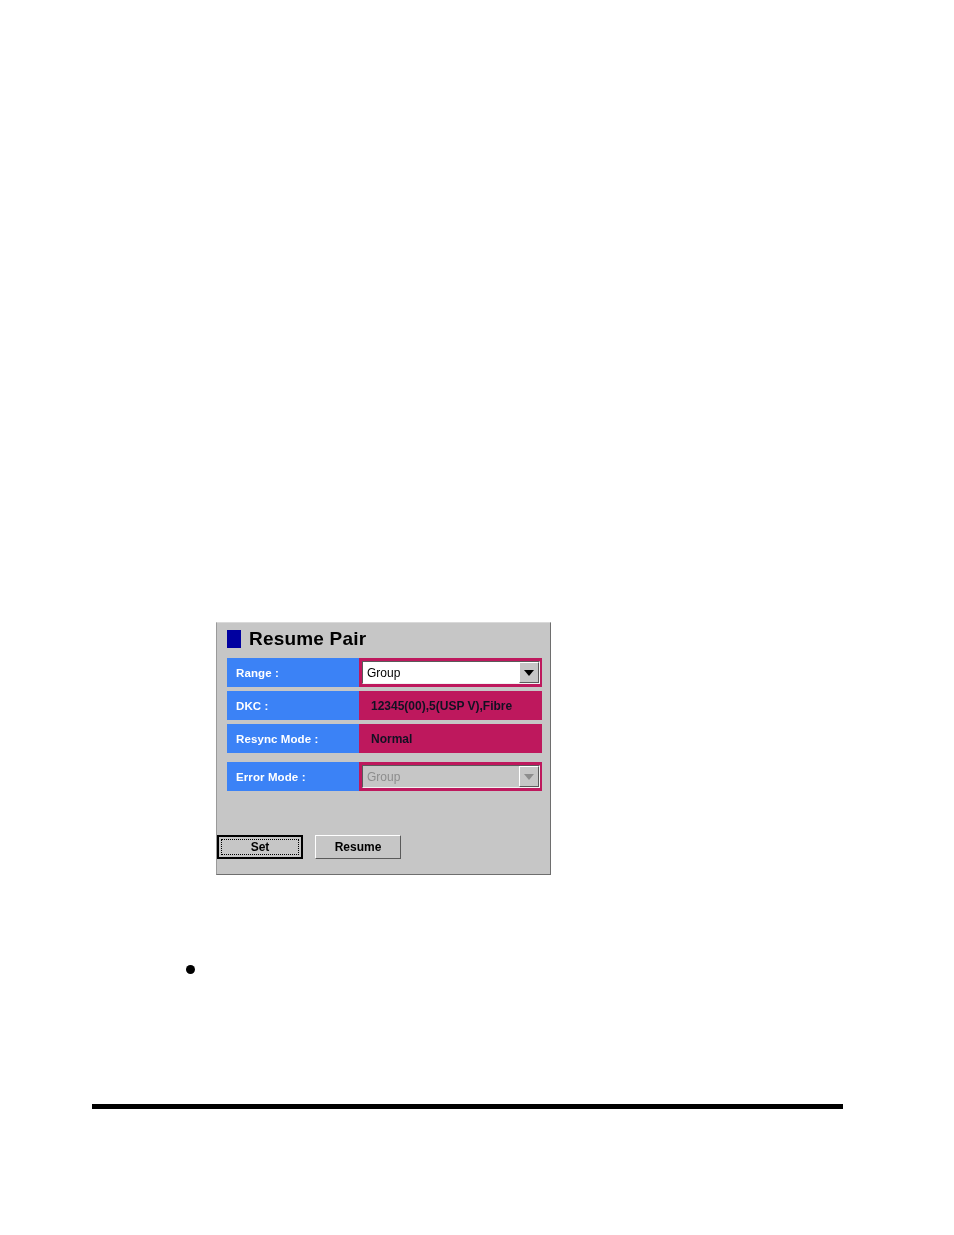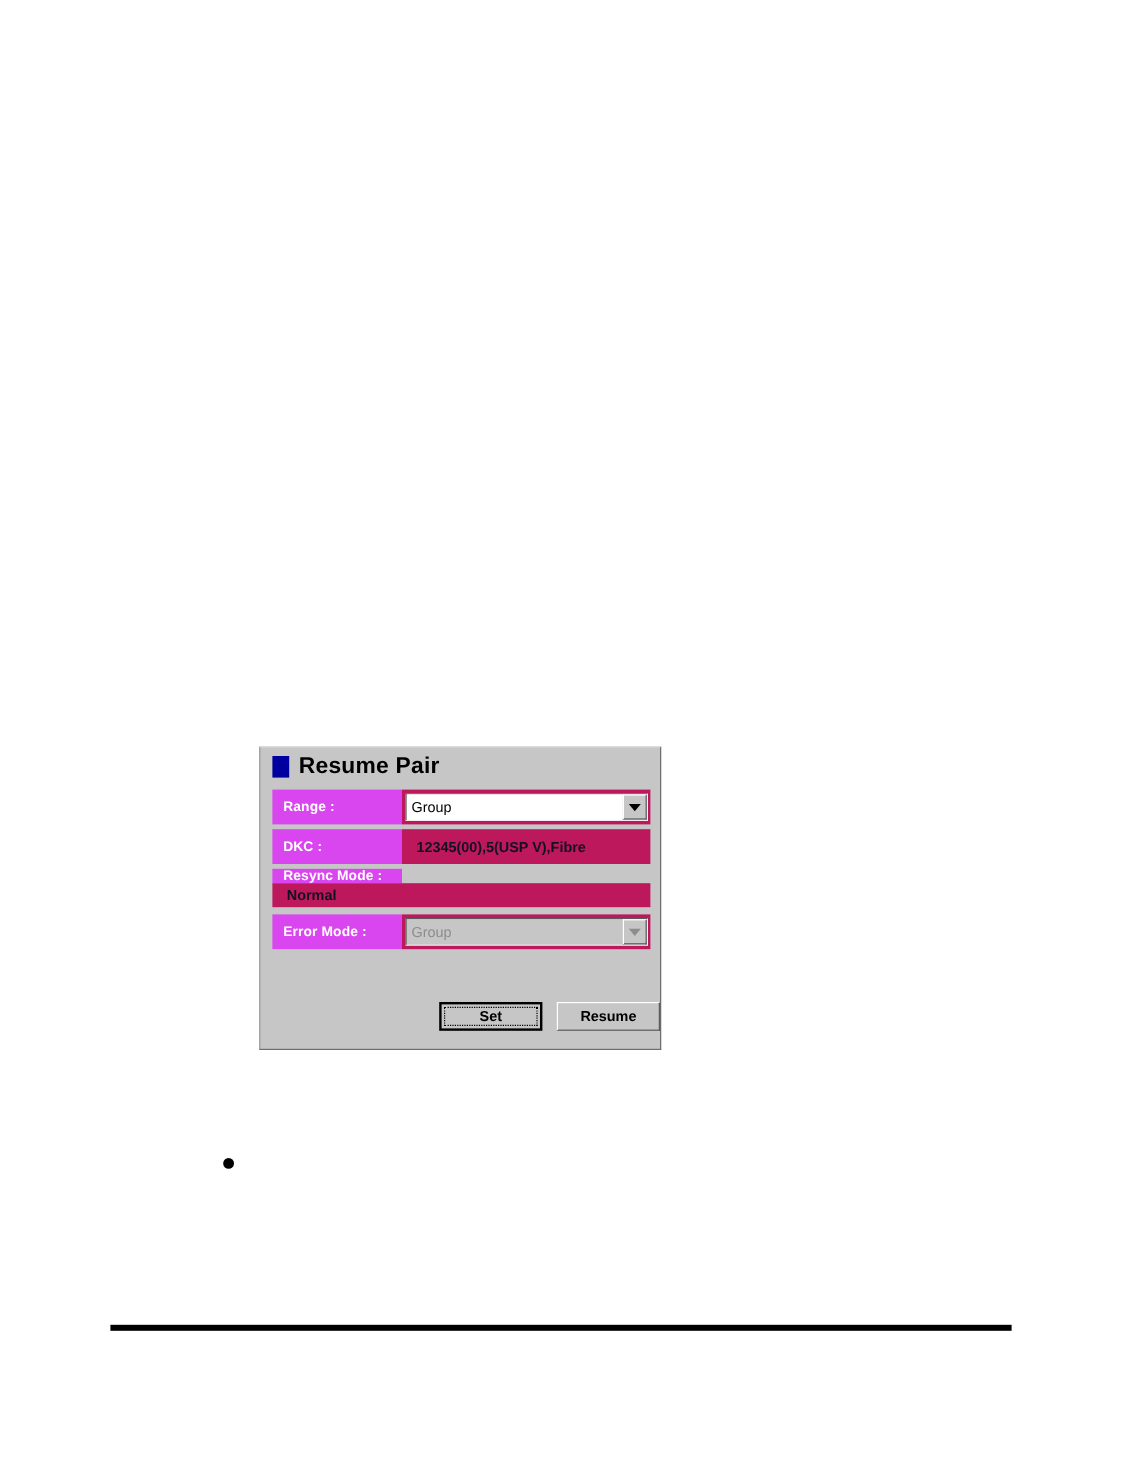--- a/index.html
+++ b/index.html
@@ -74,27 +74,26 @@
   }
 
   .form-row {
     display: flex;
     align-items: stretch;
     margin-bottom: 4px;
     height: 29px;
   }
   .form-row.gap-after {
     margin-bottom: 9px;
-    flex-direction: column;
   }
 
   .row-label {
-    width: 108px;
+    width: 132px;
     flex: 0 0 auto;
-    background: #d946ef;
+    background: #3b82f6;
     color: #ffffff;
     font-size: 11.5px;
     font-weight: bold;
     display: flex;
     align-items: center;
     padding-left: 9px;
     box-sizing: border-box;
     letter-spacing: 0.1px;
     white-space: nowrap;
   }
@@ -172,21 +171,21 @@
     border-top-color: #8d8d8d;
   }
 
   
   .button-bar {
     position: absolute;
     left: 0;
     top: 212px;
     width: 100%;
     display: flex;
-    justify-content: flex-end;
+    justify-content: flex-start;
     padding-right: 0;
     box-sizing: border-box;
   }
 
   .btn {
     height: 24px;
     background: #c6c6c6;
     font-size: 12px;
     font-weight: bold;
     color: #000000;

